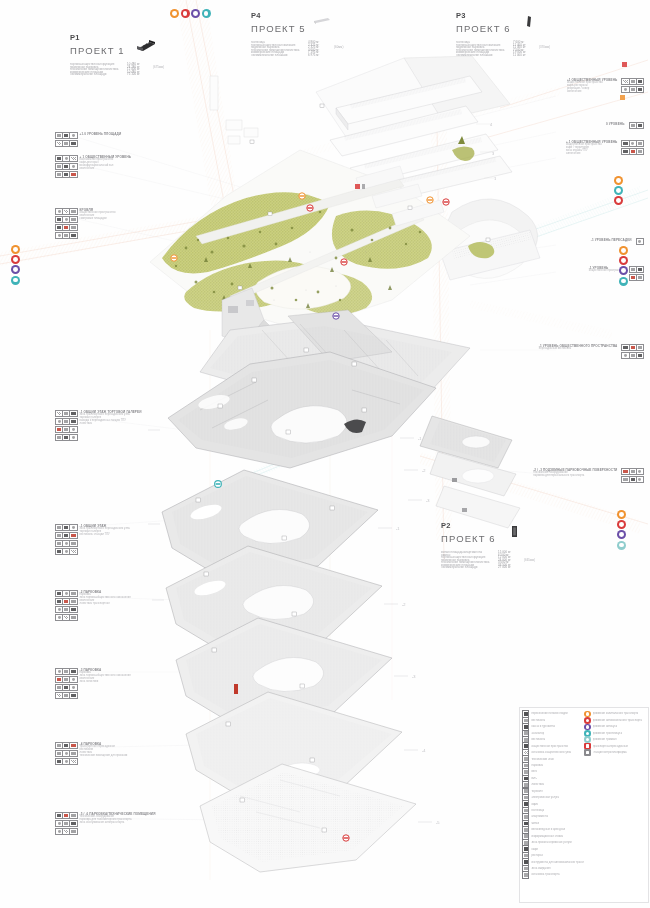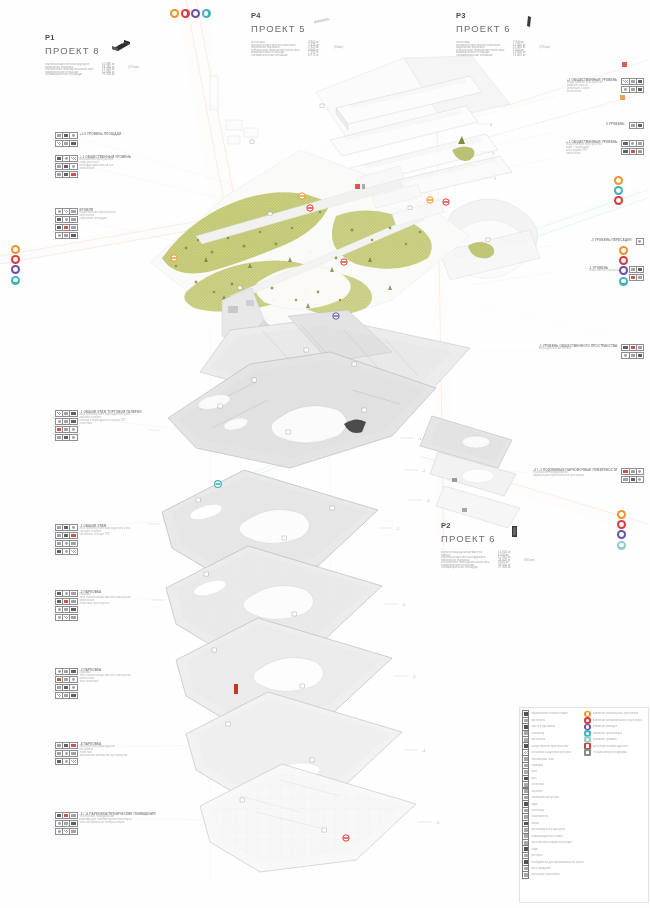--- a/index.html
+++ b/index.html
@@ -425,25 +425,25 @@
       <rect x="427.4" y="199.3" width="5.2" height="1.4" fill="#f0922f"></rect>
       <circle cx="446" cy="202" r="3.2" fill="#fff" stroke="#d93b3b" stroke-width="1"></circle>
       <rect x="443.4" y="201.3" width="5.2" height="1.4" fill="#d93b3b"></rect>
       <rect x="355" y="184" width="5" height="5" fill="#d93b3b" opacity=".85"></rect>
       <rect x="362" y="184" width="3" height="5" fill="#8a8a8e" opacity=".7"></rect>
       <rect x="622" y="62" width="5" height="5" fill="#d93b3b" opacity=".85"></rect>
       <rect x="620" y="95" width="5" height="5" fill="#f0922f" opacity=".85"></rect>
     </g>
   </svg>
 
-  <div class="proj" style="left:45px;top:34px;">
+  <div class="proj" style="left:70px;top:34px;">
     <div class="hd">
       <div>
         <div class="code">P1</div>
-        <div class="ptitle" style="margin-top:4px;">ПРОЕКТ 8</div>
+        <div class="ptitle" style="margin-top:4px;">ПРОЕКТ 1</div>
       </div>
       <div class="glyph" style="margin-top:4px;">
         <svg viewBox="0 0 30 14" width="30" height="14">
           <polygon points="8,11 20,4 26,6 14,13" fill="#2e2e30"></polygon>
           <polygon points="8,11 14,13 14,10 8,8" fill="#57575a"></polygon>
           <polygon points="20,4 26,6 26,4 20,2" fill="#1c1c1e"></polygon>
           <rect x="15" y="5" width="1.4" height="1.4" fill="#fff"></rect>
           <rect x="18" y="4" width="1.4" height="1.4" fill="#fff"></rect>
           <rect x="12" y="7" width="1.4" height="1.4" fill="#fff"></rect>
         </svg>

